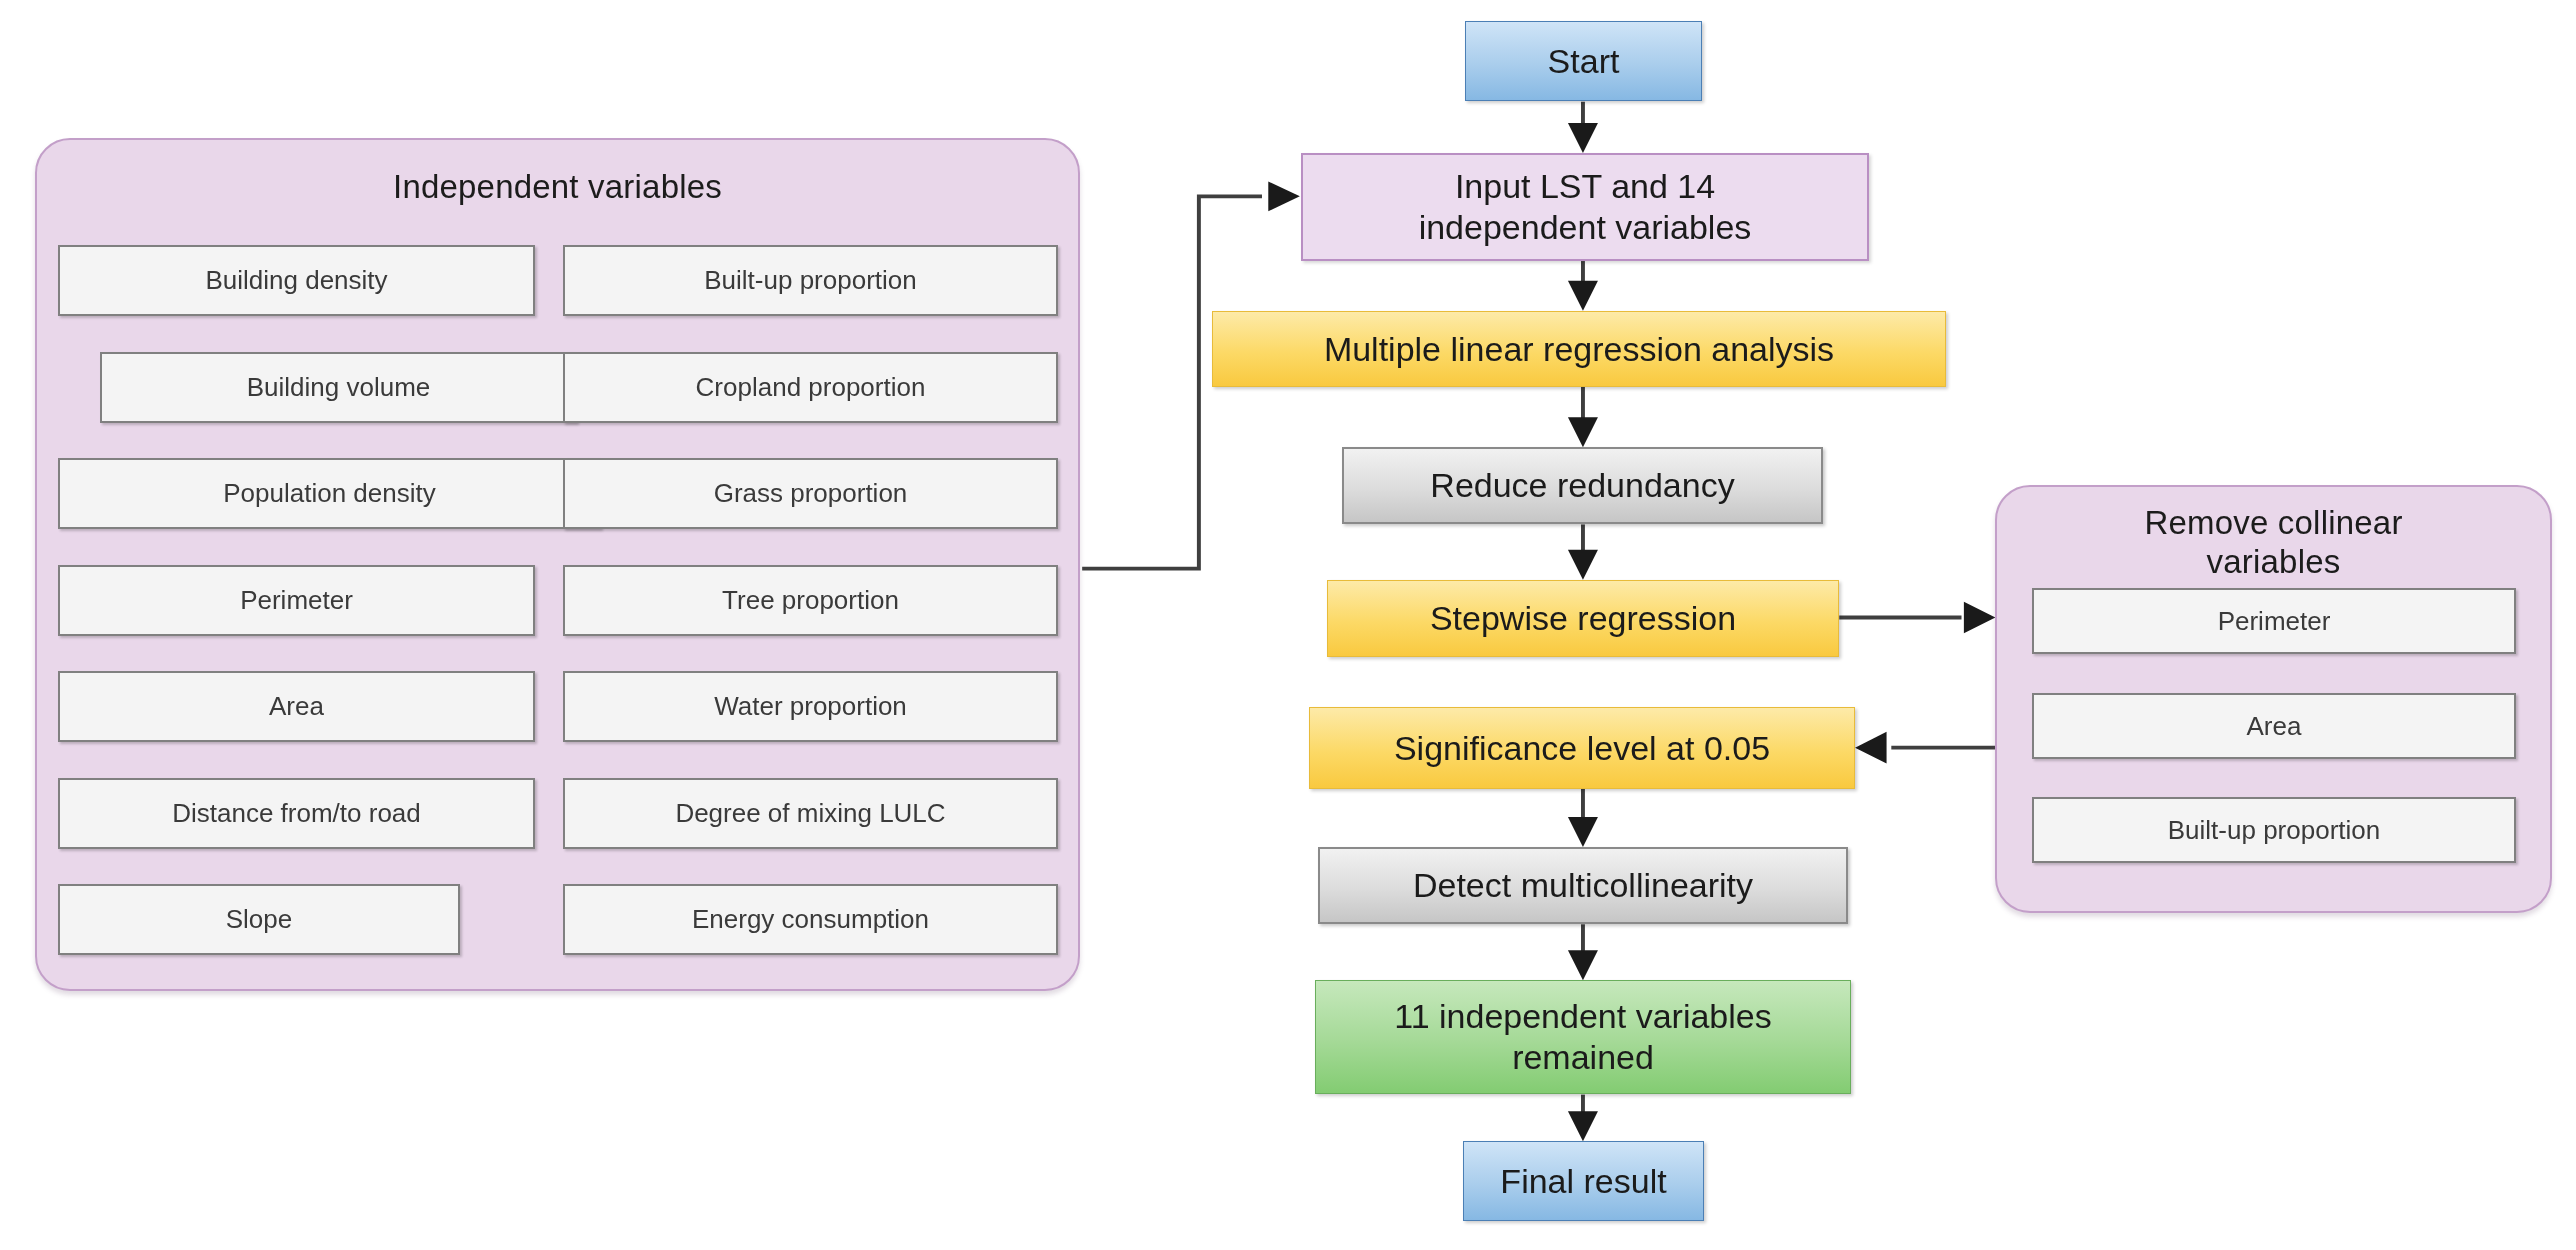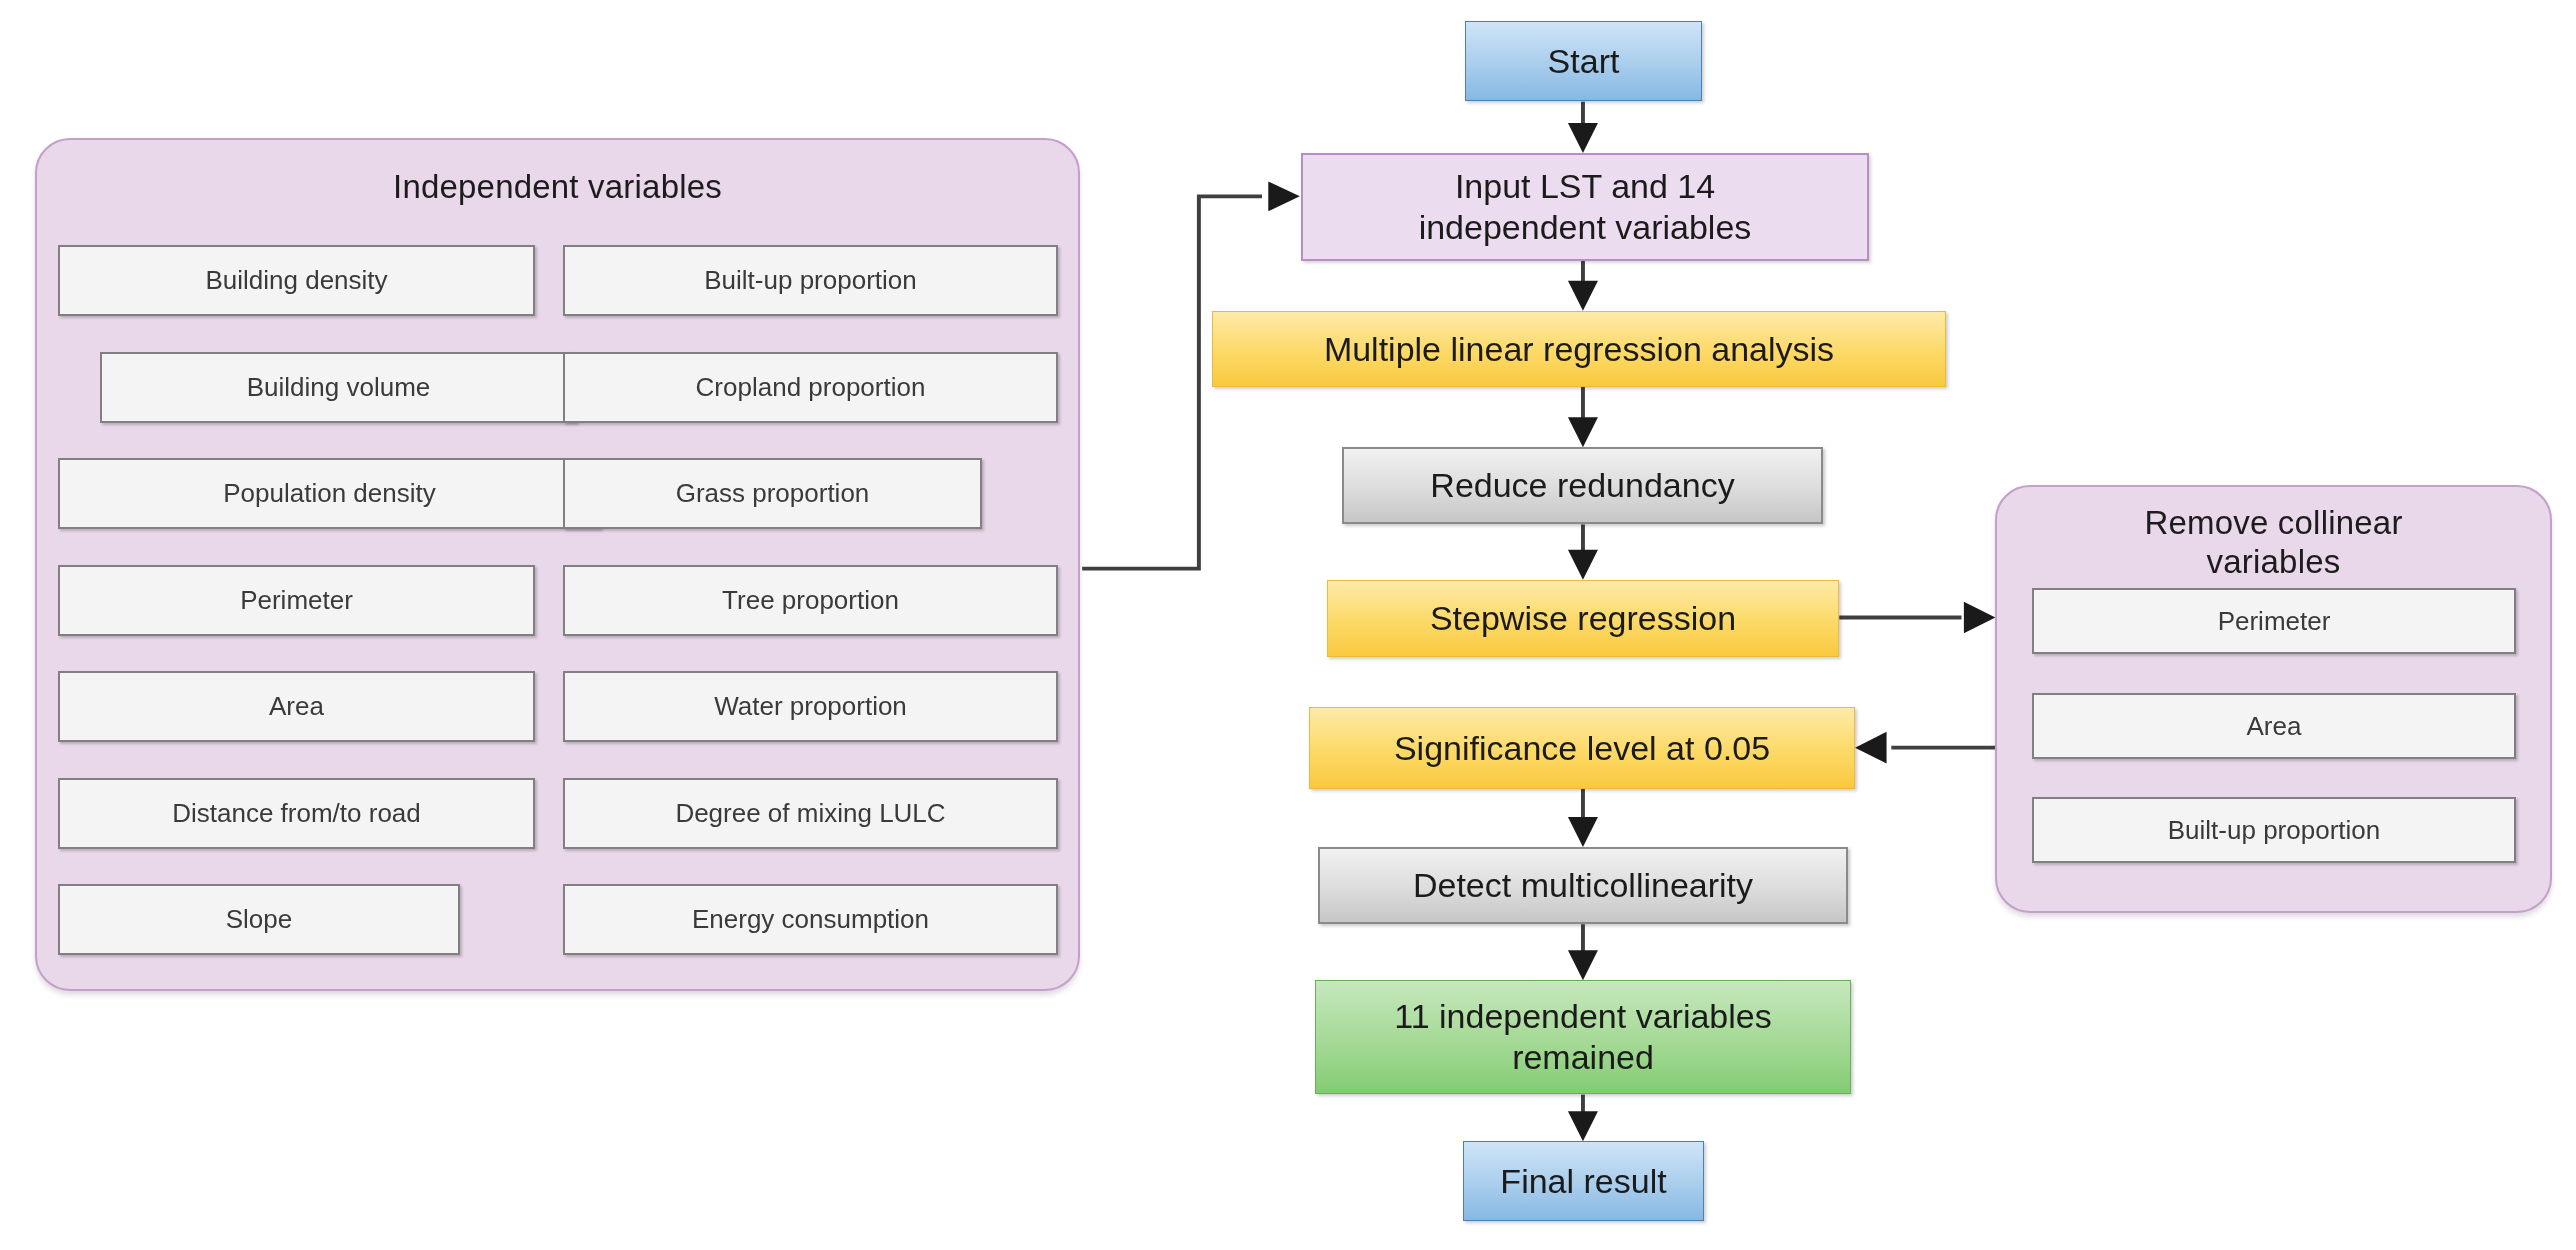--- a/index.html
+++ b/index.html
@@ -174,21 +174,21 @@
   <div class="chip" style="left:58px; top:884px; width:402px; height:71px;">
     <span>Slope</span>
   </div>
 
   <div class="chip" style="left:563px; top:245px; width:495px; height:71px;">
     <span>Built-up proportion</span>
   </div>
   <div class="chip" style="left:563px; top:352px; width:495px; height:71px;">
     <span>Cropland proportion</span>
   </div>
-  <div class="chip" style="left:563px; top:458px; width:419px; height:71px;">
+  <div class="chip" style="left:563px; top:458px; width:495px; height:71px;">
     <span>Grass proportion</span>
   </div>
   <div class="chip" style="left:563px; top:565px; width:495px; height:71px;">
     <span>Tree proportion</span>
   </div>
   <div class="chip" style="left:563px; top:671px; width:495px; height:71px;text-align:right;">
     <span>Water proportion</span>
   </div>
   <div class="chip" style="left:563px; top:778px; width:495px; height:71px;">
     <span>Degree of mixing LULC</span>

